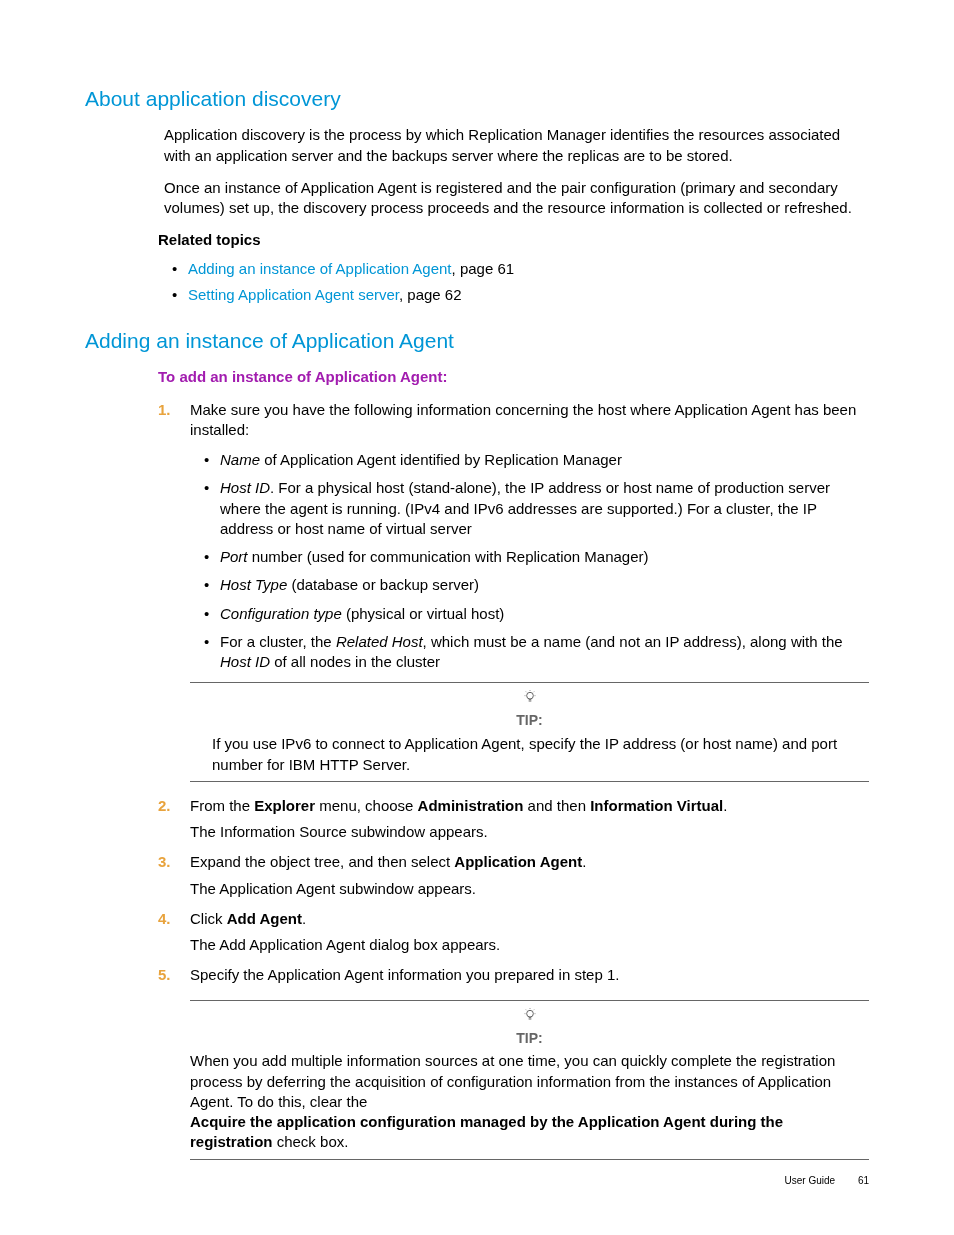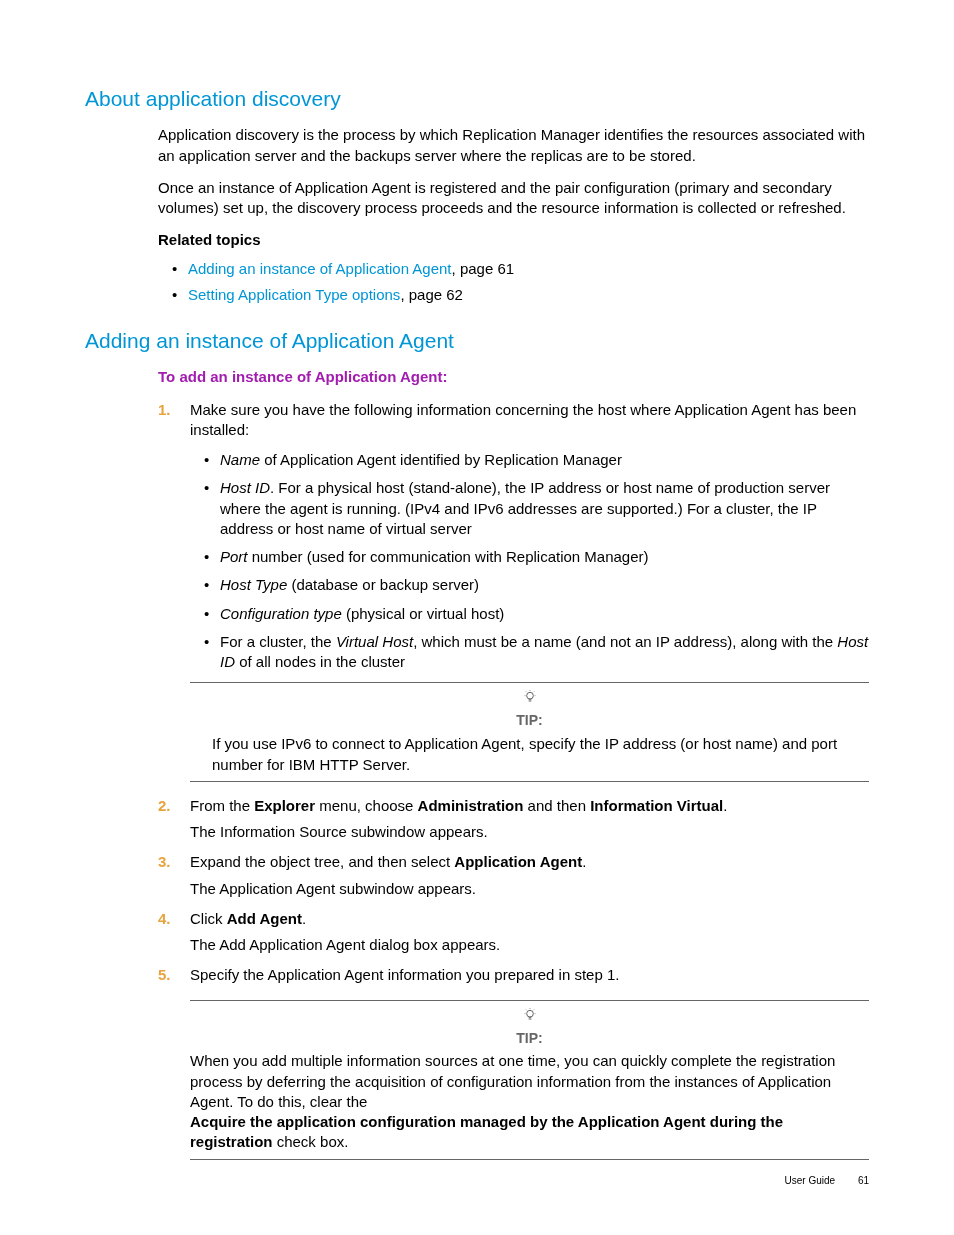--- a/index.html
+++ b/index.html
@@ -16,21 +16,21 @@
     font-family: Arial, Helvetica, sans-serif;
     font-weight: 300;
     font-size: 21px;
     color: #0096d6;
     margin: 0 0 12px 0;
   }
   .content {
     margin-left: 73px;
   }
   .para {
-    margin: 0 0 12px 0;
+    margin: 0 0 12px 6px;
   }
   .related-topics-heading {
     font-weight: bold;
     margin: 4px 0 8px 0;
   }
   ul.related {
     list-style: none;
     padding: 0;
     margin: 0 0 22px 0;
   }
@@ -137,39 +137,39 @@
 <h1>About application discovery</h1>
 <div class="content">
   <p class="para">Application discovery is the process by which Replication Manager identifies the resources associated with an application server and the backups server where the replicas are to be stored.</p>
   <p class="para">Once an instance of Application Agent is registered and the pair configuration (primary and secondary volumes) set up, the discovery process proceeds and the resource information is collected or refreshed.</p>
   <p class="related-topics-heading">Related topics</p>
   <ul class="related">
     <li>
       <a class="link">Adding an instance of Application Agent</a><span>, page 61</span>
     </li>
     <li>
-      <a class="link">Setting Application Type options</a><span>, page 62</span>
+      <a class="link">Setting Application Agent server</a><span>, page 62</span>
     </li>
   </ul>
 </div>
 
 <h1>Adding an instance of Application Agent</h1>
 <div class="content">
   <p class="subheading">To add an instance of Application Agent:</p>
 
   <ol class="steps">
     <li>
       <span>Make sure you have the following information concerning the host where Application Agent has been installed:</span>
       <ul class="sub">
         <li><em>Name</em><span> of Application Agent identified by Replication Manager</span></li>
         <li><em>Host ID</em><span>. For a physical host (stand-alone), the IP address or host name of production server where the agent is running. (IPv4 and IPv6 addresses are supported.) For a cluster, the IP address or host name of virtual server</span></li>
         <li><em>Port</em><span> number (used for communication with Replication Manager)</span></li>
         <li><em>Host Type</em><span> (database or backup server)</span></li>
         <li><em>Configuration type</em><span> (physical or virtual host)</span></li>
-        <li><span>For a cluster, the </span><em>Virtual Host</em><span>, which must be a name (and not an IP address), along with the </span><em>Host ID</em><span> of all nodes in the cluster</span></li>
+        <li><span>For a cluster, the </span><em>Related Host</em><span>, which must be a name (and not an IP address), along with the </span><em>Host ID</em><span> of all nodes in the cluster</span></li>
       </ul>
 
       <div class="tip-box">
         <hr class="tip-rule">
         <div class="tip-header">
           <svg class="bulb-icon" viewBox="0 0 24 24" fill="none" stroke="#666" stroke-width="1.5">
             <circle cx="12" cy="10" r="5"></circle>
             <path d="M10 16h4M10 18h4"></path>
             <path d="M12 2v1M19 10h1M4 10h1M6 4l.7.7M18 4l-.7.7"></path>
           </svg>

